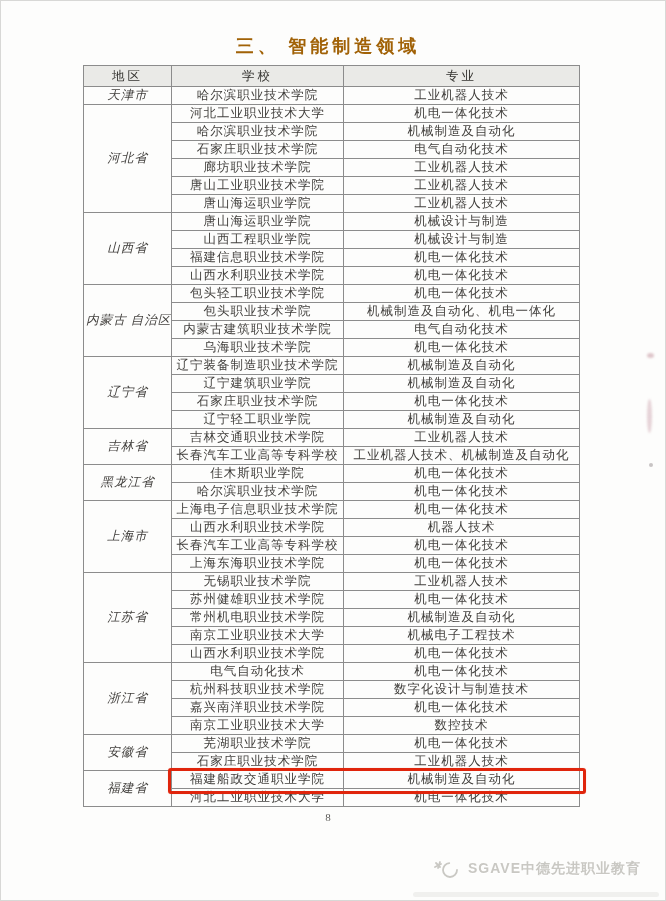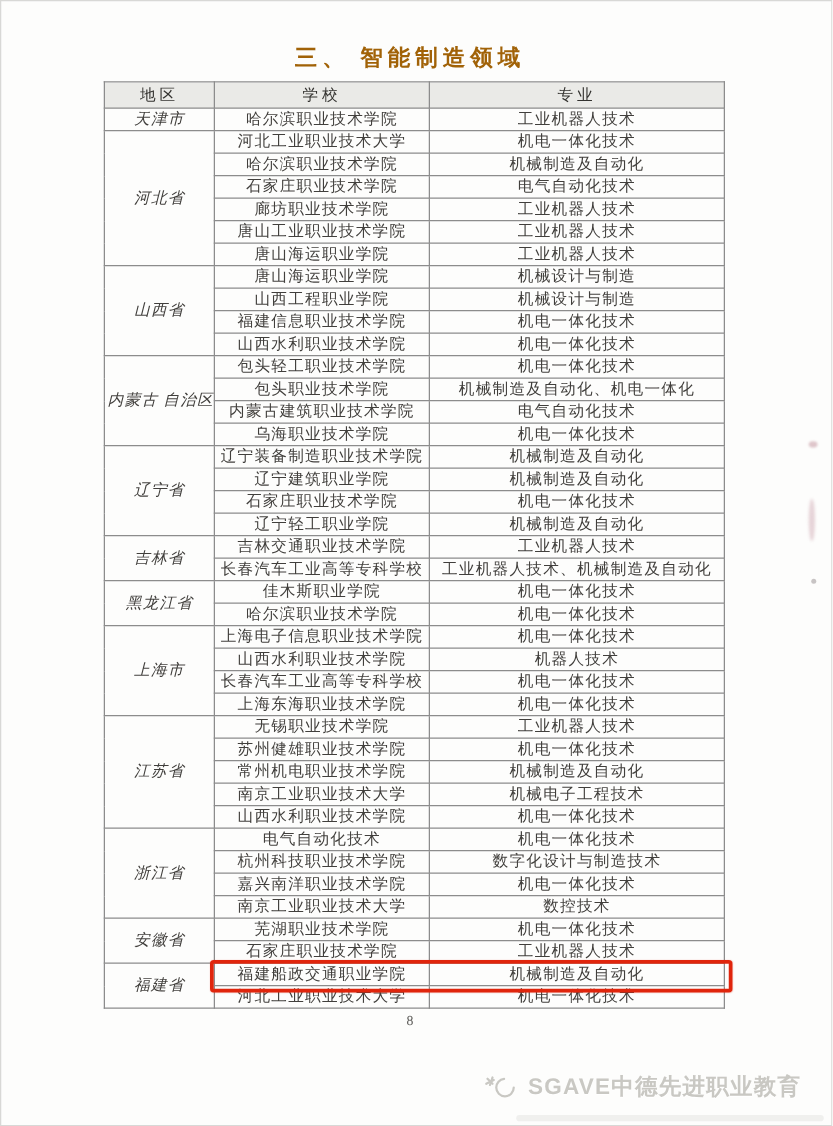--- a/index.html
+++ b/index.html
@@ -45,21 +45,21 @@
   }
   .pagenum{
     position:absolute;top:810px;left:0;right:10px;
     text-align:center;font-size:11px;color:#5b5a57;
   }
   .footer-logo{
     position:absolute;top:856px;right:24px;
     display:flex;align-items:center;gap:7px;
     color:var(--watermark,#c9c8c3);
     font-family:"Liberation Sans","DejaVu Sans",sans-serif;
-    font-size:18px;font-weight:bold;letter-spacing:1px;
+    font-size:14px;font-weight:bold;letter-spacing:1px;
     text-shadow:0 1px 0 #ffffff;
     user-select:none;
   }
   .bottom-line{
     position:absolute;top:891px;right:6px;width:246px;height:5px;
     background:#f0f0ee;border-radius:3px;
   }
   .artifact{position:absolute;border-radius:50%;}
   .a1{right:11px;top:352px;width:7px;height:5px;background:rgba(166,94,110,.35);filter:blur(1px);}
   .a2{right:13px;top:398px;width:5px;height:34px;background:rgba(172,104,122,.28);filter:blur(1.2px);}

